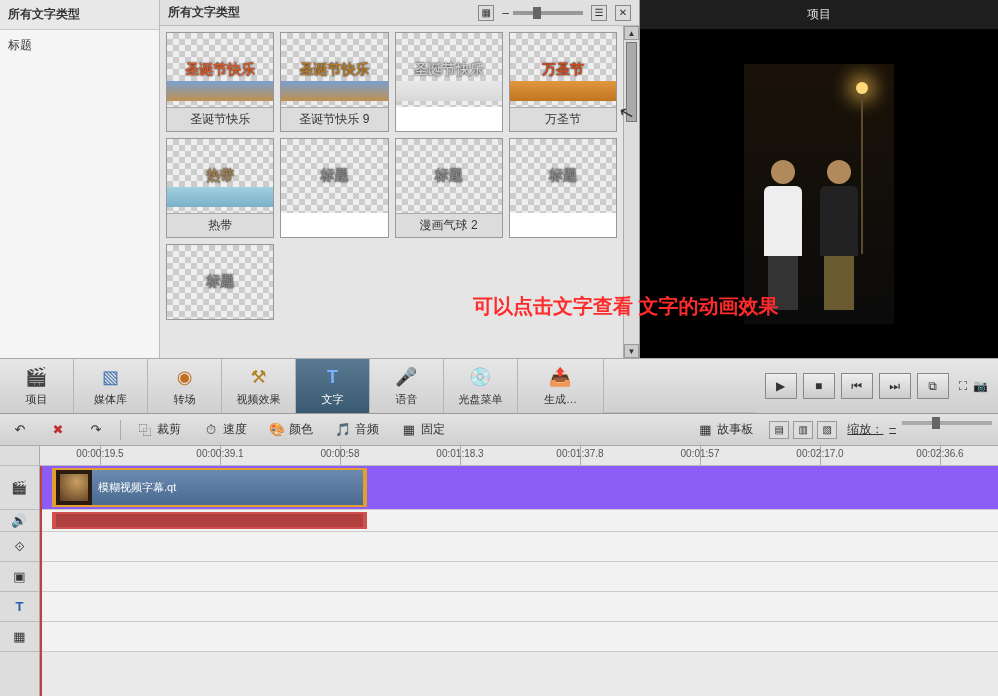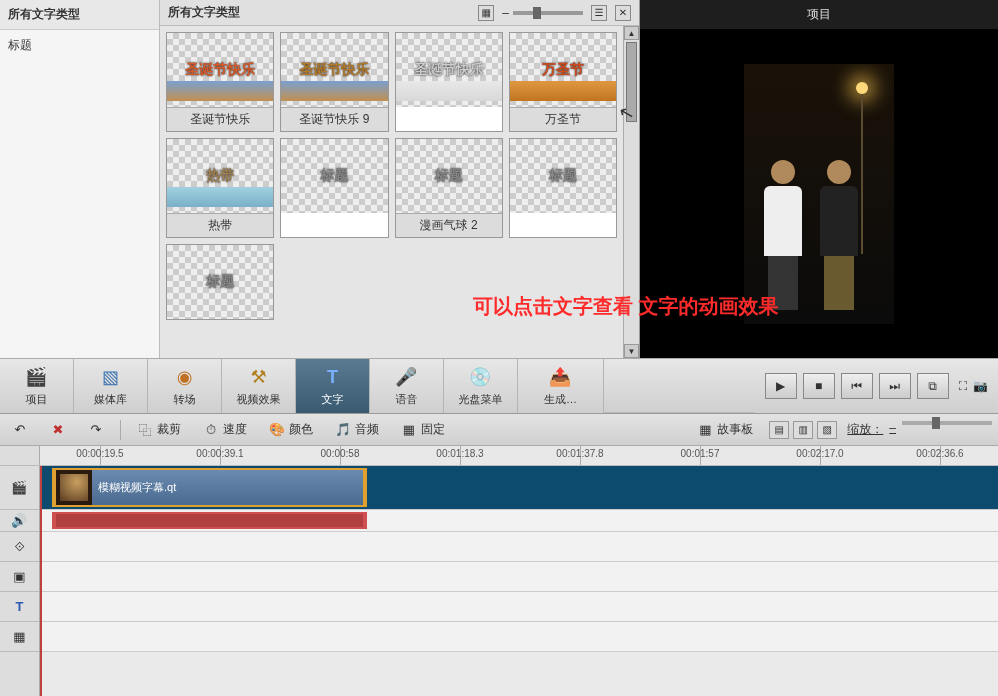--- a/index.html
+++ b/index.html
@@ -89,21 +89,21 @@
 
 .timeline-area { display: flex; flex-direction: column; background: #eaeaea; height: 250px; }
 .ruler-row { display: flex; height: 20px; border-bottom: 1px solid #bbb; }
 .track-head-col { width: 40px; background: #ddd; border-right: 1px solid #aaa; }
 .ruler { flex: 1; position: relative; background: #e8e8e8; overflow: hidden; }
 .ruler .tick { position: absolute; top: 0; bottom: 0; width: 1px; background: #aaa; }
 .ruler .tick-label { position: absolute; top: 2px; font-size: 10px; color: #555; transform: translateX(-50%); }
 .tracks { display: flex; flex: 1; }
 .track-bodies { flex: 1; position: relative; overflow: hidden; }
 .track-row { height: 30px; border-bottom: 1px solid #ccc; position: relative; background: #f2f2f2; }
-.track-row.video { height: 44px; background: #0c4a6e; }
+.track-row.video { height: 44px; background: #8b5cf6; }
 .track-row.audio { height: 22px; }
 .track-head-col .track-head { height: 30px; border-bottom: 1px solid #bbb; display: flex; align-items: center; justify-content: center; font-size: 13px; }
 .track-head-col .track-head.video { height: 44px; }
 .track-head-col .track-head.audio { height: 22px; }
 .clip { position: absolute; top: 2px; bottom: 2px; background: linear-gradient(#6a8ab0,#4a6a90); border: 2px solid #e0a030; border-left-width: 4px; border-right-width: 4px; color: #fff; font-size: 11px; display: flex; align-items: center; overflow: hidden; }
 .clip .clip-thumb { width: 36px; height: 100%; background: #2a1a10; margin-right: 6px; flex-shrink: 0; position: relative; }
 .clip .clip-thumb::after { content: ""; position: absolute; inset: 4px; background: radial-gradient(circle at 60% 30%, #c9a060, #5a3a20); }
 .clip-audio { position: absolute; top: 2px; bottom: 2px; background: #b04040; border: 2px solid #d05050; border-left-width: 4px; border-right-width: 4px; }
 .playhead { position: absolute; top: 0; bottom: 0; left: 0; width: 2px; background: #c04040; z-index: 5; }
 .playhead::before { content: ""; position: absolute; top: -10px; left: -5px; width: 12px; height: 10px; background: #c04040; clip-path: polygon(0 0,100% 0,50% 100%); }

